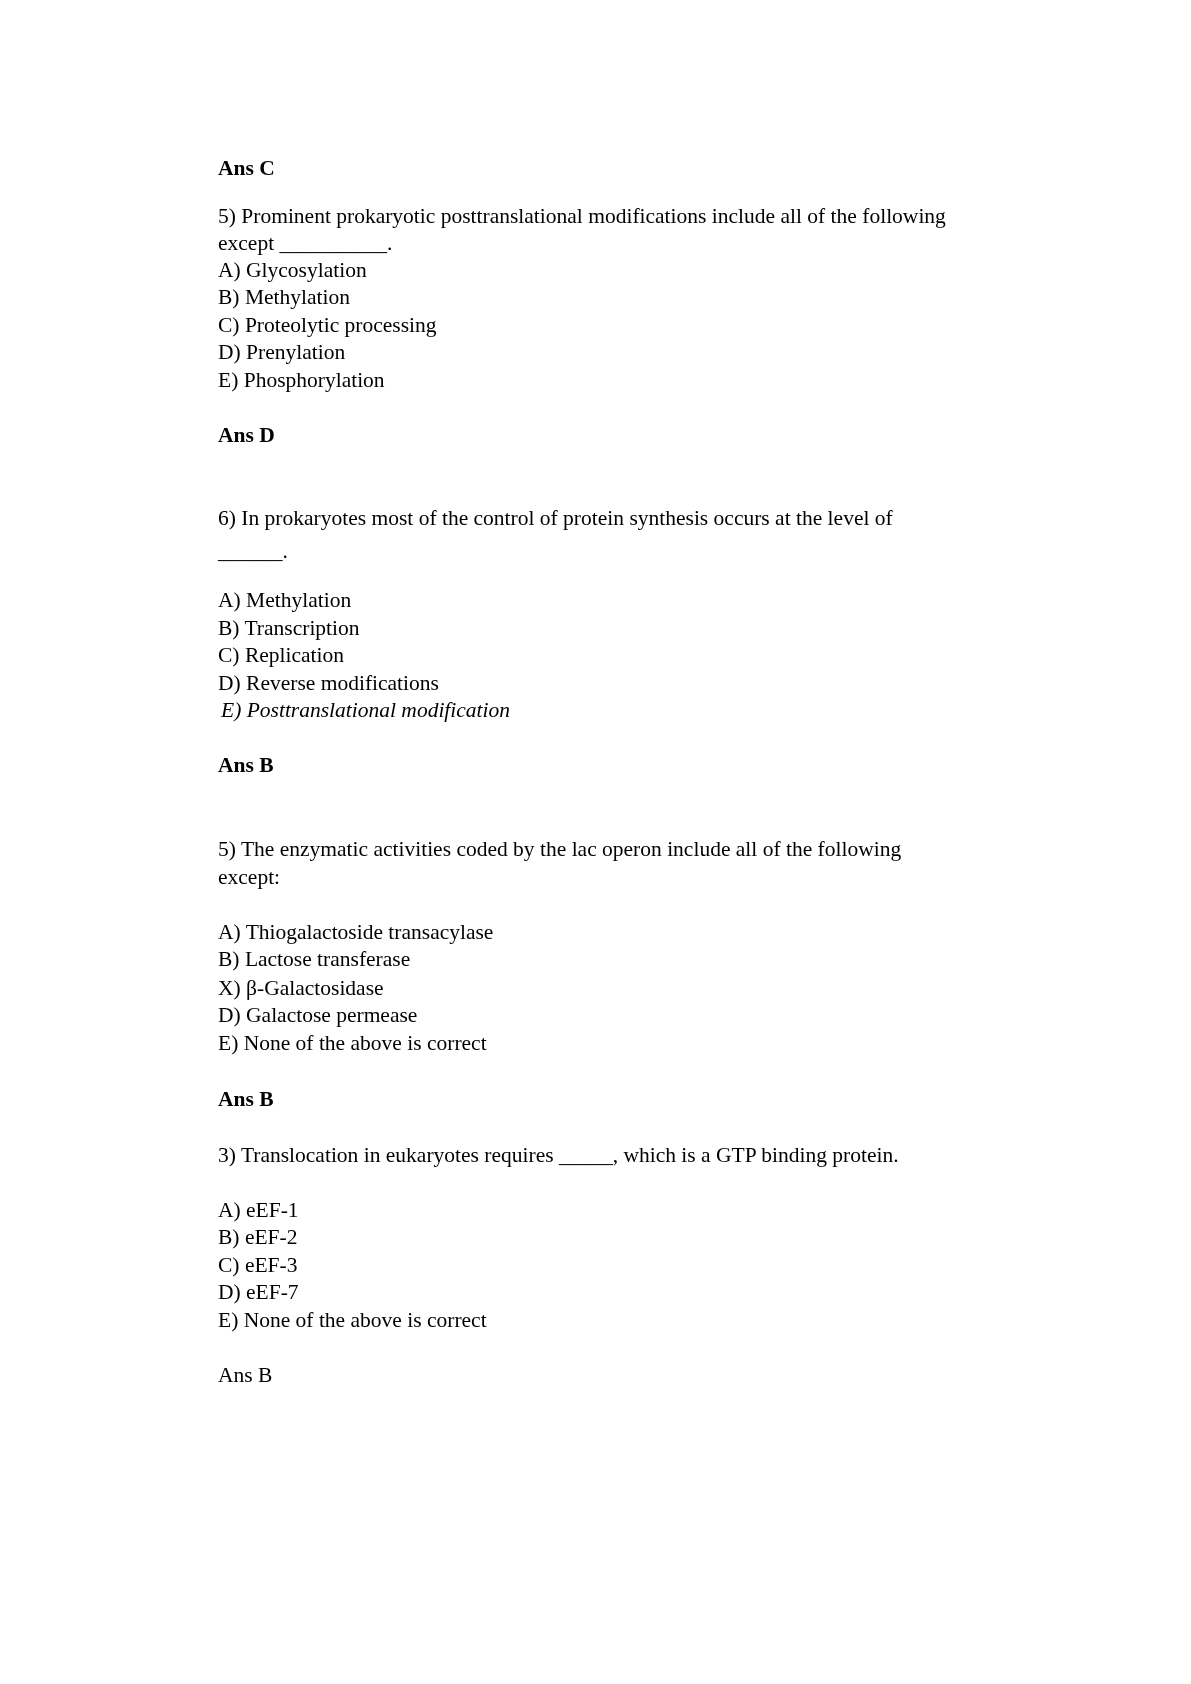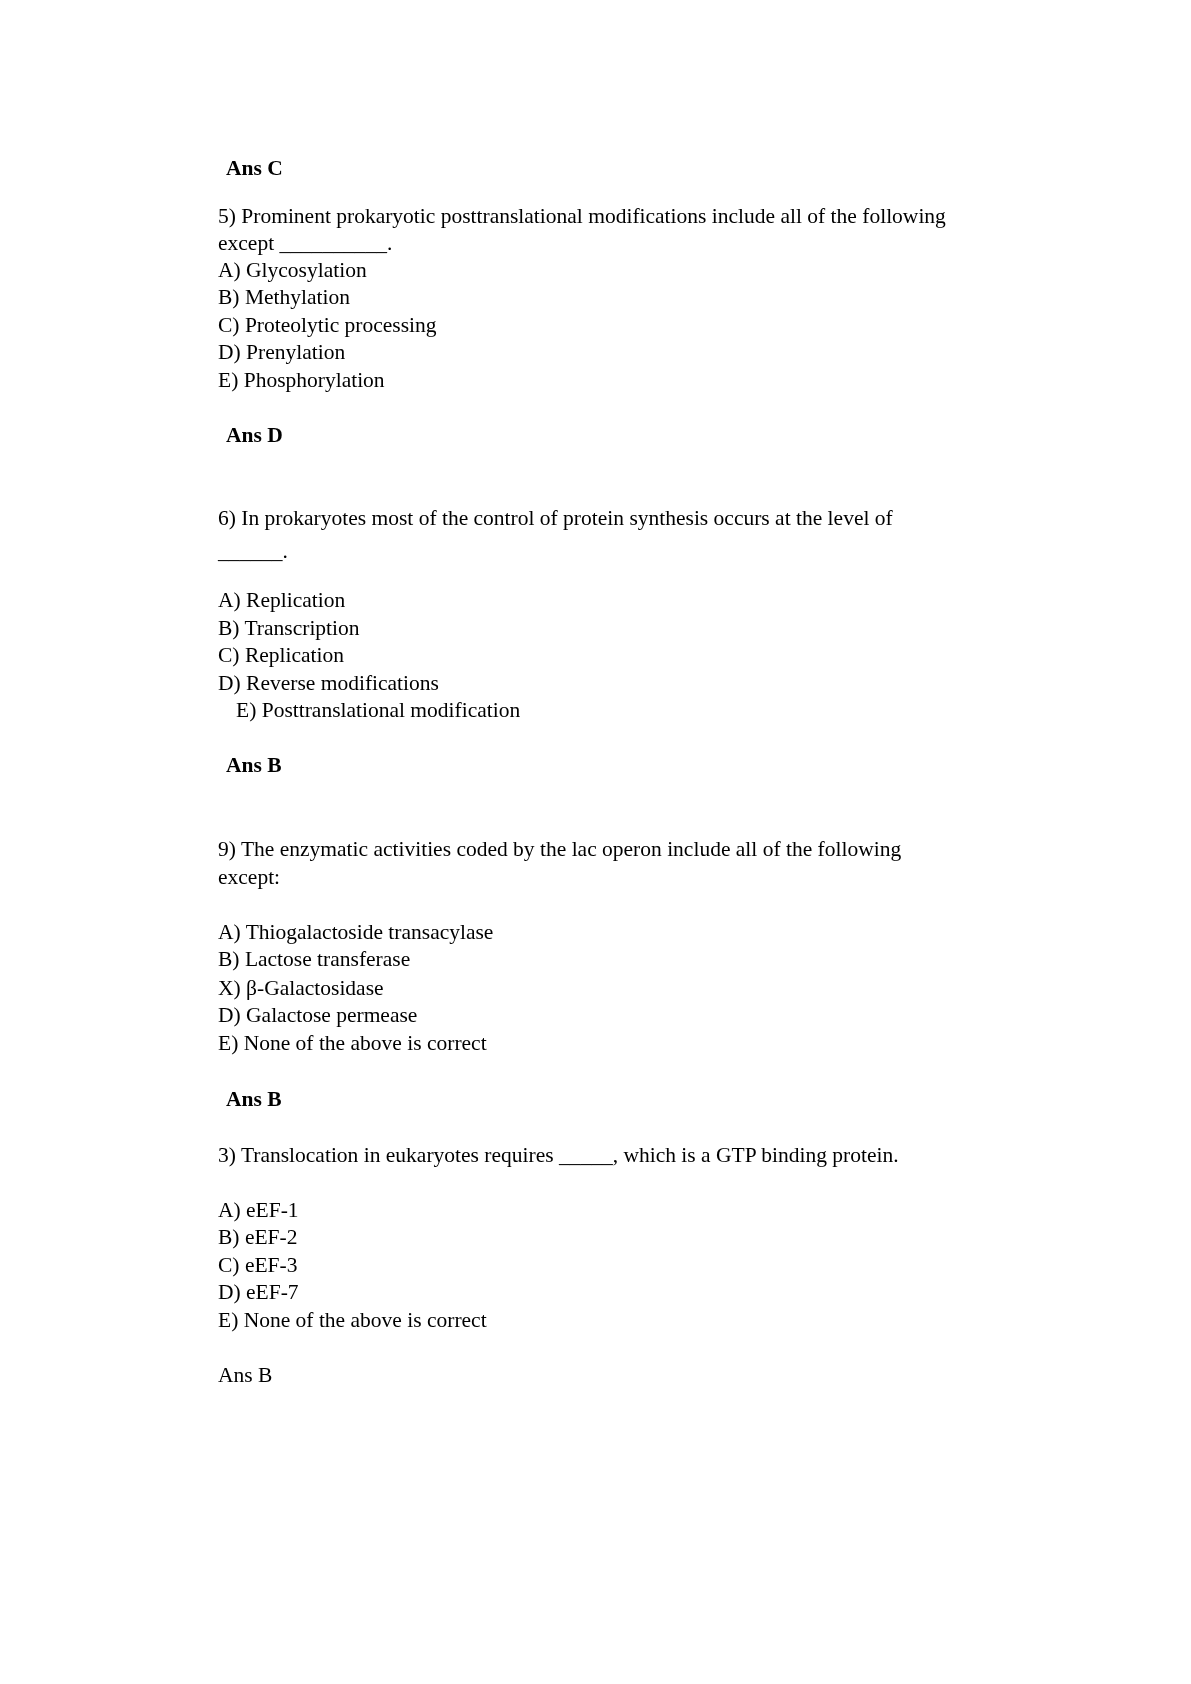--- a/index.html
+++ b/index.html
@@ -1,20 +1,20 @@
 <!DOCTYPE html>
 <html><head>
 <meta charset="utf-8">
 <style>
   html, body { margin: 0; padding: 0; background: #ffffff; }
   body { width: 1191px; height: 1684px; position: relative; overflow: hidden;
          font-family: "Liberation Serif", "DejaVu Serif", serif; color: #000; }
   .ln { position: absolute; left: 218px; font-size: 21.5px; line-height: 26px; white-space: nowrap; }
-  .bold { font-weight: bold; margin-left: 8px; }
-  .ind { left: 236px; }
+  .bold { font-weight: bold; }
+  .ind { left: 221px; font-style: italic; }
 </style>
 </head>
 <body>
 
 <div>
   <div class="ln bold" style="top:155px">Ans C</div>
 
   <div>
     <div class="ln" style="top:203px">5) Prominent prokaryotic posttranslational modifications include all of the following</div>
     <div class="ln" style="top:230px">except __________.</div>
@@ -22,30 +22,30 @@
     <div class="ln" style="top:284px">B) Methylation</div>
     <div class="ln" style="top:312px">C) Proteolytic processing</div>
     <div class="ln" style="top:339px">D) Prenylation</div>
     <div class="ln" style="top:367px">E) Phosphorylation</div>
     <div class="ln bold" style="top:422px">Ans D</div>
   </div>
 
   <div>
     <div class="ln" style="top:505px">6) In prokaryotes most of the control of protein synthesis occurs at the level of</div>
     <div class="ln" style="top:538px">______.</div>
-    <div class="ln" style="top:587px">A) Replication</div>
+    <div class="ln" style="top:587px">A) Methylation</div>
     <div class="ln" style="top:615px">B) Transcription</div>
     <div class="ln" style="top:642px">C) Replication</div>
     <div class="ln" style="top:670px">D) Reverse modifications</div>
     <div class="ln ind" style="top:697px">E) Posttranslational modification</div>
     <div class="ln bold" style="top:752px">Ans B</div>
   </div>
 
   <div>
-    <div class="ln" style="top:836px">9) The enzymatic activities coded by the lac operon include all of the following</div>
+    <div class="ln" style="top:836px">5) The enzymatic activities coded by the lac operon include all of the following</div>
     <div class="ln" style="top:864px">except:</div>
     <div class="ln" style="top:919px">A) Thiogalactoside transacylase</div>
     <div class="ln" style="top:946px">B) Lactose transferase</div>
     <div class="ln" style="top:975px">X) β-Galactosidase</div>
     <div class="ln" style="top:1002px">D) Galactose permease</div>
     <div class="ln" style="top:1030px">E) None of the above is correct</div>
     <div class="ln bold" style="top:1086px">Ans B</div>
   </div>
 
   <div>

